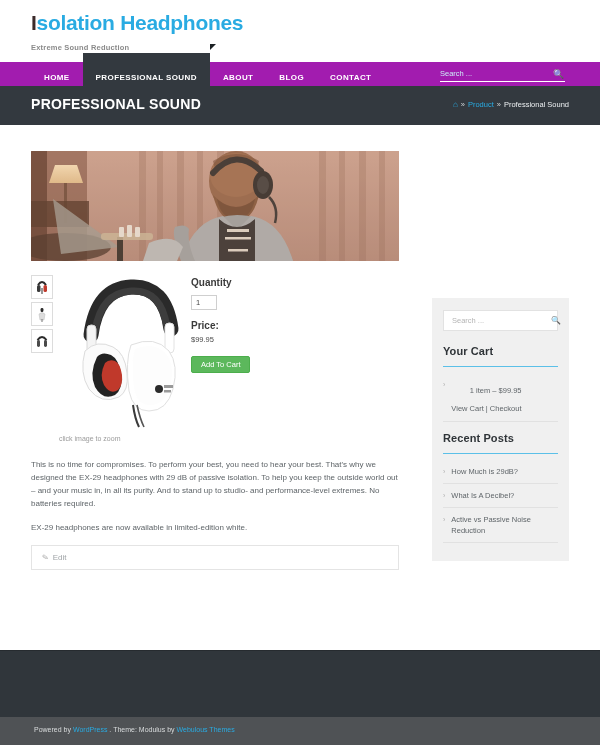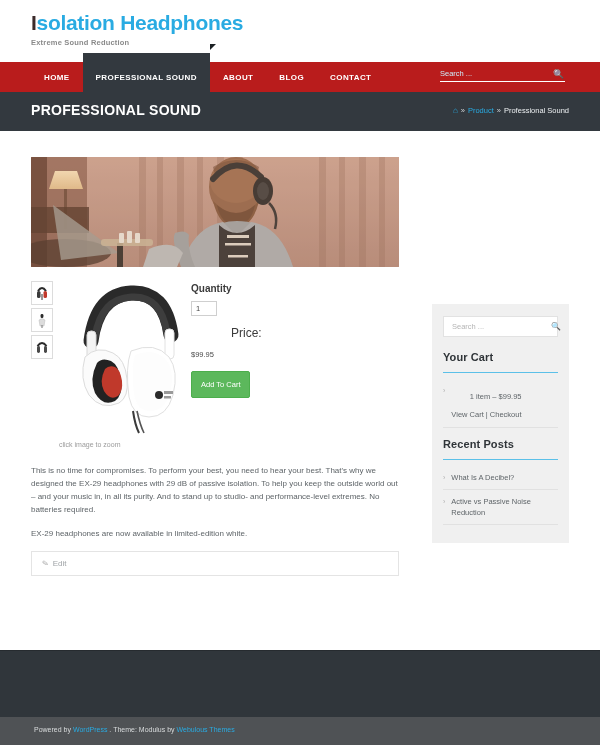--- a/index.html
+++ b/index.html
@@ -4,24 +4,24 @@
 <style>
   html,body{margin:0;padding:0;}
   body{width:600px;height:745px;background:#ffffff;font-family:"Liberation Sans",sans-serif;overflow:hidden;}
   .page{position:relative;width:600px;height:745px;background:#ffffff;border-radius:9px;}
 
   
   .site-header{position:relative;height:62px;background:#ffffff;}
   .brand{position:absolute;left:31px;top:11px;}
   .brand-title{font-size:21px;font-weight:bold;color:#29abe2;letter-spacing:-0.3px;line-height:24px;}
   .brand-title .lead{color:#3b2b2b;}
-  .brand-sub{font-size:7.5px;font-weight:bold;color:#8a8a8a;letter-spacing:0.2px;margin-top:3px;}
-
-  
-  .navbar{position:relative;height:30px;background:#b91c1c;}
+  .brand-sub{font-size:7.5px;font-weight:bold;color:#8a8a8a;letter-spacing:0.2px;margin-top:8px;}
+
+  
+  .navbar{position:relative;height:24px;background:#a21caf;}
   .nav-items{position:absolute;left:31px;top:0;display:flex;height:30px;align-items:stretch;}
   .nav-item{display:flex;align-items:center;padding:0 13px;font-size:8px;font-weight:bold;color:#ffffff;letter-spacing:0.4px;white-space:nowrap;}
   .nav-item.active{position:relative;background:#33393f;margin-top:-9px;padding-top:9px;align-items:center;}
   .nav-item.active .lbl{display:block;}
   .nav-notch{position:absolute;right:-6px;top:-9px;width:0;height:0;border-top:6px solid #1b2024;border-right:6px solid transparent;}
   .header-search{position:absolute;right:35px;top:7px;width:125px;border-bottom:1px solid #ffffff;display:flex;align-items:center;}
   .header-search input{flex:1;border:0;background:transparent;outline:none;font-size:7.5px;color:#ffffff;font-family:"Liberation Sans",sans-serif;padding:0 0 3px 0;}
   .header-search input::placeholder{color:#cdeaf8;}
   .hs-icon{color:#ffffff;font-size:9px;padding-bottom:2px;}
 
@@ -47,23 +47,23 @@
   .thumb{width:20px;height:22px;border:1px solid #dcdcdc;background:#fff;margin-bottom:3px;display:flex;align-items:center;justify-content:center;}
   .thumb svg{display:block;}
 
   .main-image{position:absolute;left:30px;top:0;width:135px;height:155px;}
   .main-image svg{display:block;}
   .zoom-caption{position:absolute;left:28px;top:162px;font-size:7px;color:#9b9b9b;}
 
   .buybox{position:absolute;left:160px;top:4px;width:200px;}
   .field-label{font-size:10px;font-weight:bold;color:#3b3b3b;margin-bottom:3px;}
   .qty-box{width:26px;height:15px;border:1px solid #cfcfcf;background:#fff;font-size:7.5px;color:#444;padding:0 4px;font-family:"Liberation Sans",sans-serif;outline:none;box-sizing:border-box;}
-  .price-label{font-size:12px;font-weight:normal;color:#3b3b3b;margin-top:10px;margin-left:40px;}
-  .price-value{font-size:7.5px;color:#4a4a4a;margin-top:10px;}
-  .add-cart{margin-top:12px;display:inline-block;background:#5cb85c;border:1px solid #4cae4c;color:#ffffff;font-size:7.5px;padding:8px 9px;border-radius:2px;cursor:pointer;font-family:"Liberation Sans",sans-serif;}
+  .price-label{font-size:10px;font-weight:bold;color:#3b3b3b;margin-top:10px;}
+  .price-value{font-size:7.5px;color:#4a4a4a;margin-top:4px;}
+  .add-cart{margin-top:12px;display:inline-block;background:#5cb85c;border:1px solid #4cae4c;color:#ffffff;font-size:7.5px;padding:3px 9px;border-radius:2px;cursor:pointer;font-family:"Liberation Sans",sans-serif;}
 
   .desc{}
   .desc p{margin:0 0 11px 0;font-size:8px;line-height:13px;color:#5e6468;}
 
   .edit-box{margin-top:6px;border:1px solid #e4e4e4;padding:7px 10px;display:flex;align-items:center;gap:4px;}
   .edit-box .pen{font-size:8px;color:#b6b6b6;transform:rotate(-10deg);}
   .edit-box .edit-lbl{font-size:8px;color:#a0a4a7;}
 
   
   .sidebar{position:absolute;left:432px;top:173px;width:137px;background:#f0f0f0;padding:12px 11px 18px 11px;box-sizing:border-box;}
@@ -292,20 +292,24 @@
           </div>
         </div>
       </div>
 
       <div class="widget" style="margin-top:10px;">
         <div class="widget-title">Recent Posts</div>
         <div class="widget-rule"></div>
         <div class="widget-list">
           <div class="w-item">
             <span class="w-chev">›</span>
+            <span class="w-text">How Much is 29dB?</span>
+          </div>
+          <div class="w-item">
+            <span class="w-chev">›</span>
             <span class="w-text">What Is A Decibel?</span>
           </div>
           <div class="w-item">
             <span class="w-chev">›</span>
             <span class="w-text">Active vs Passive Noise Reduction</span>
           </div>
         </div>
       </div>
     </div>
 

